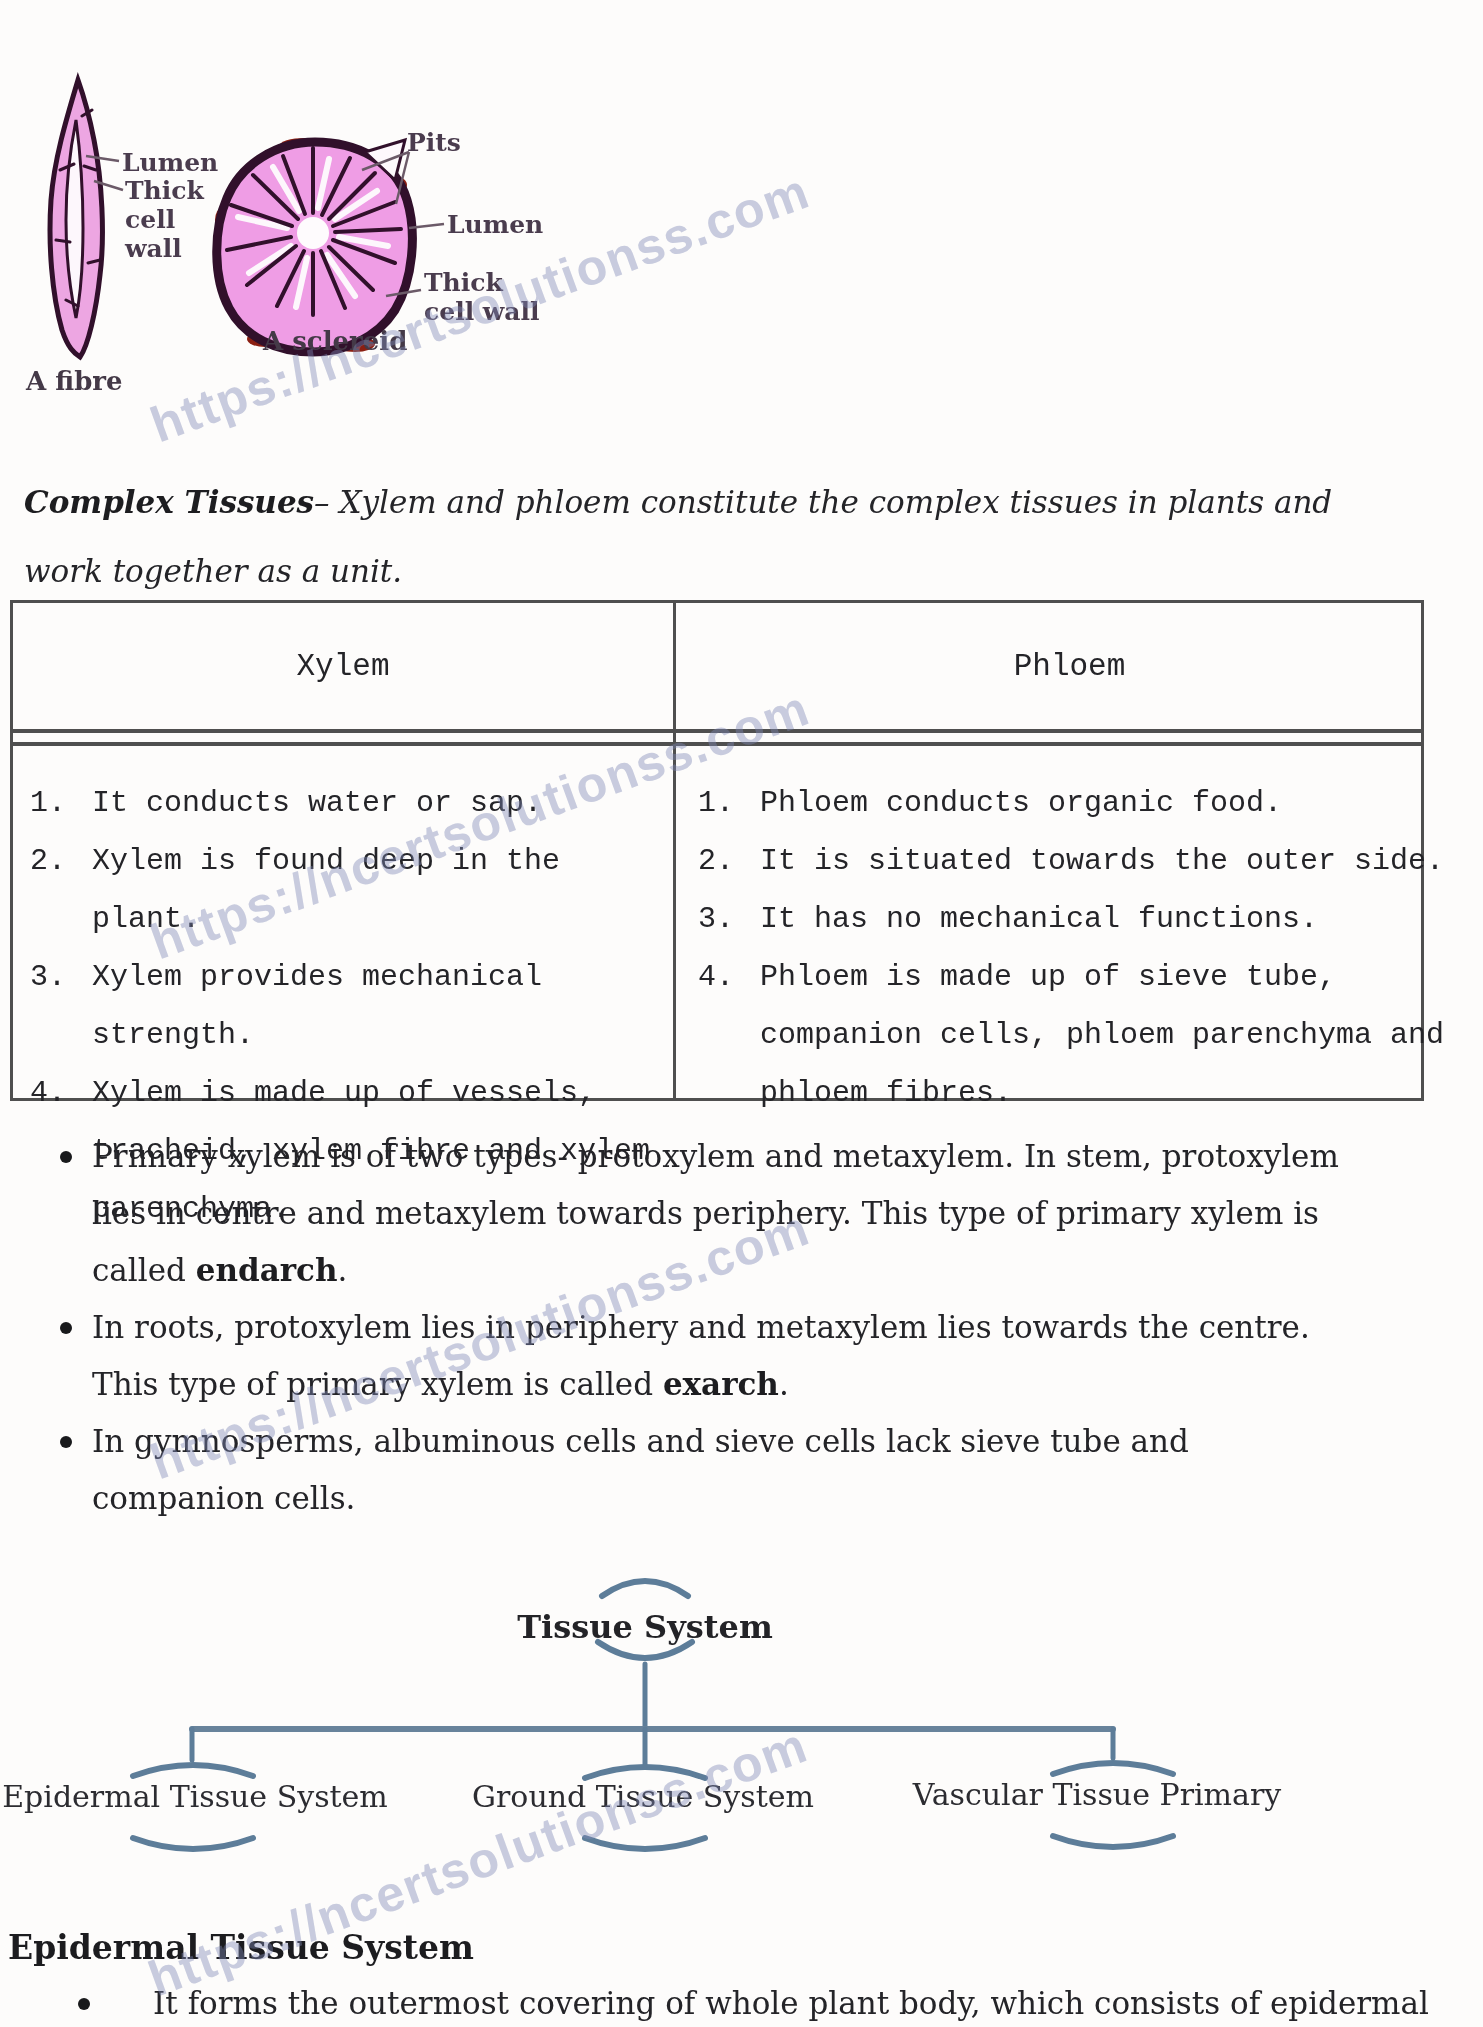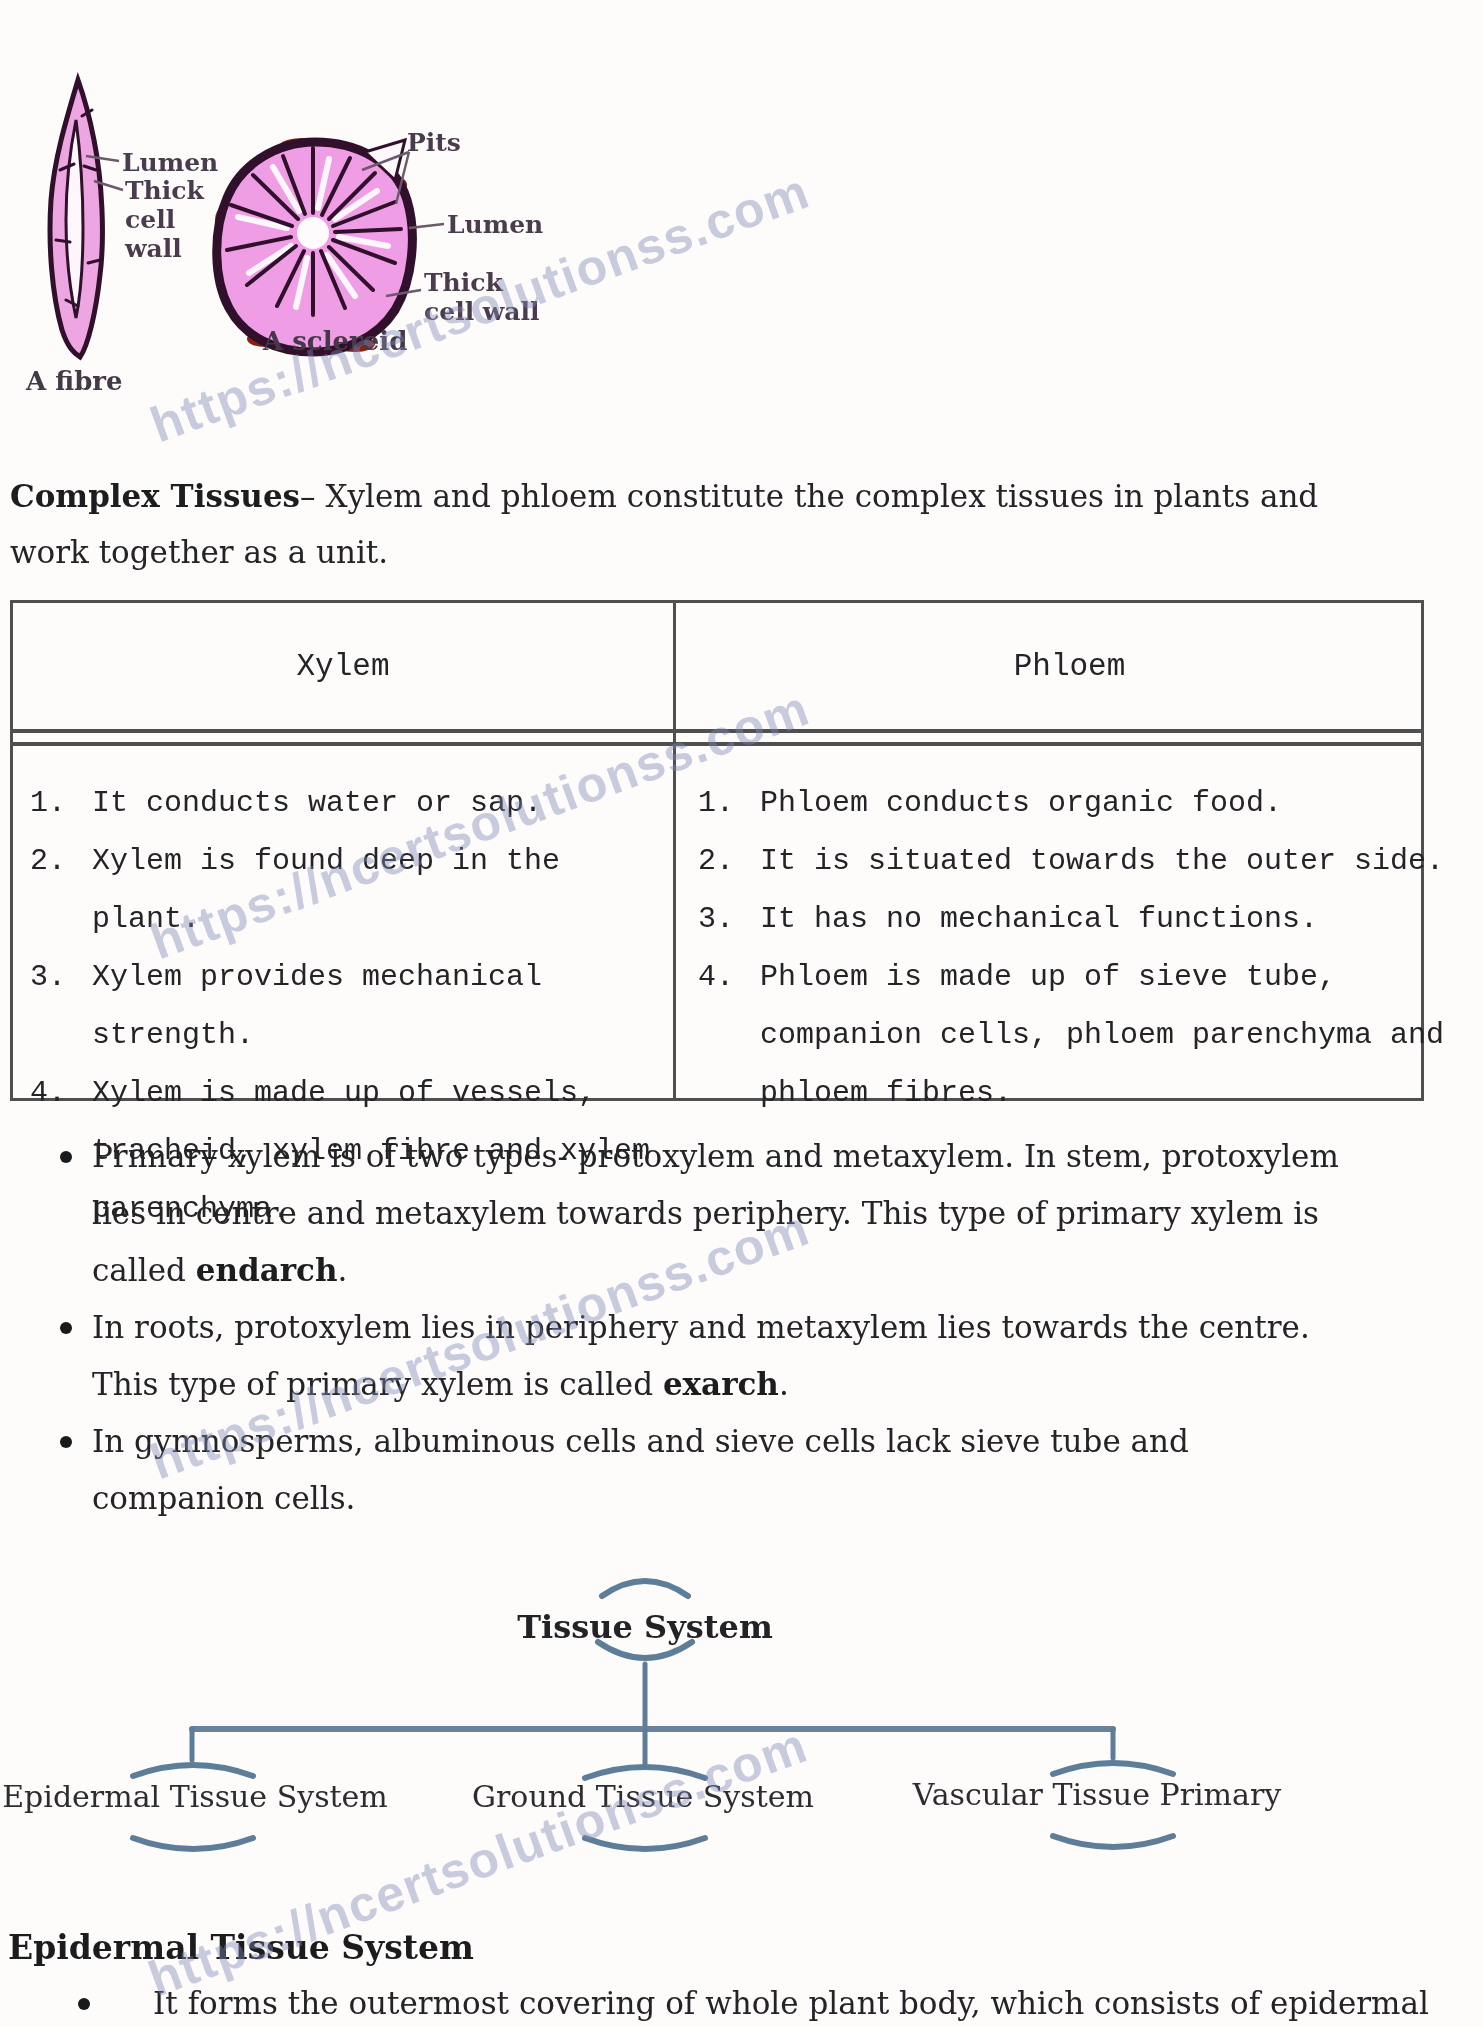--- a/index.html
+++ b/index.html
@@ -6,21 +6,21 @@
   body{width:1483px;height:2027px;overflow:hidden;background:#ffffff;}
   .page{position:relative;width:1483px;height:2027px;background:#fdfcfb;
         font-family:"DejaVu Serif","Liberation Serif",serif;color:#2b2b2e;}
   .abs{position:absolute;}
 
   
   .fig-label{position:absolute;font-size:25px;font-weight:600;color:#4a3c4e;line-height:29px;}
   .fig-caption{position:absolute;font-size:26px;font-weight:600;color:#443947;}
 
   
-  .intro{position:absolute;left:10px;top:437px;width:1380px;font-size:31px;line-height:56px;color:#242428;}
+  .intro{position:absolute;left:24px;top:437px;width:1380px;font-size:31px;line-height:69px;color:#242428;font-style:italic;}
   .intro b{font-weight:700;color:#1d1d20;}
 
   
   .ctable{position:absolute;left:10px;top:600px;width:1414px;height:501px;
           border:3px solid #4f4f4f;box-sizing:border-box;background:#fdfcfb;font-family:Liberation Mono, monospace;}
   .ctable .hrow{display:flex;height:130px;border-bottom:4px solid #4f4f4f;box-sizing:border-box;}
   .ctable .hcell{flex:none;display:flex;align-items:center;justify-content:center;
                  font-size:31px;color:#242428;}
   .ctable .hcell.c1{width:660px;}
   .ctable .hcell.c2{width:793px;}

